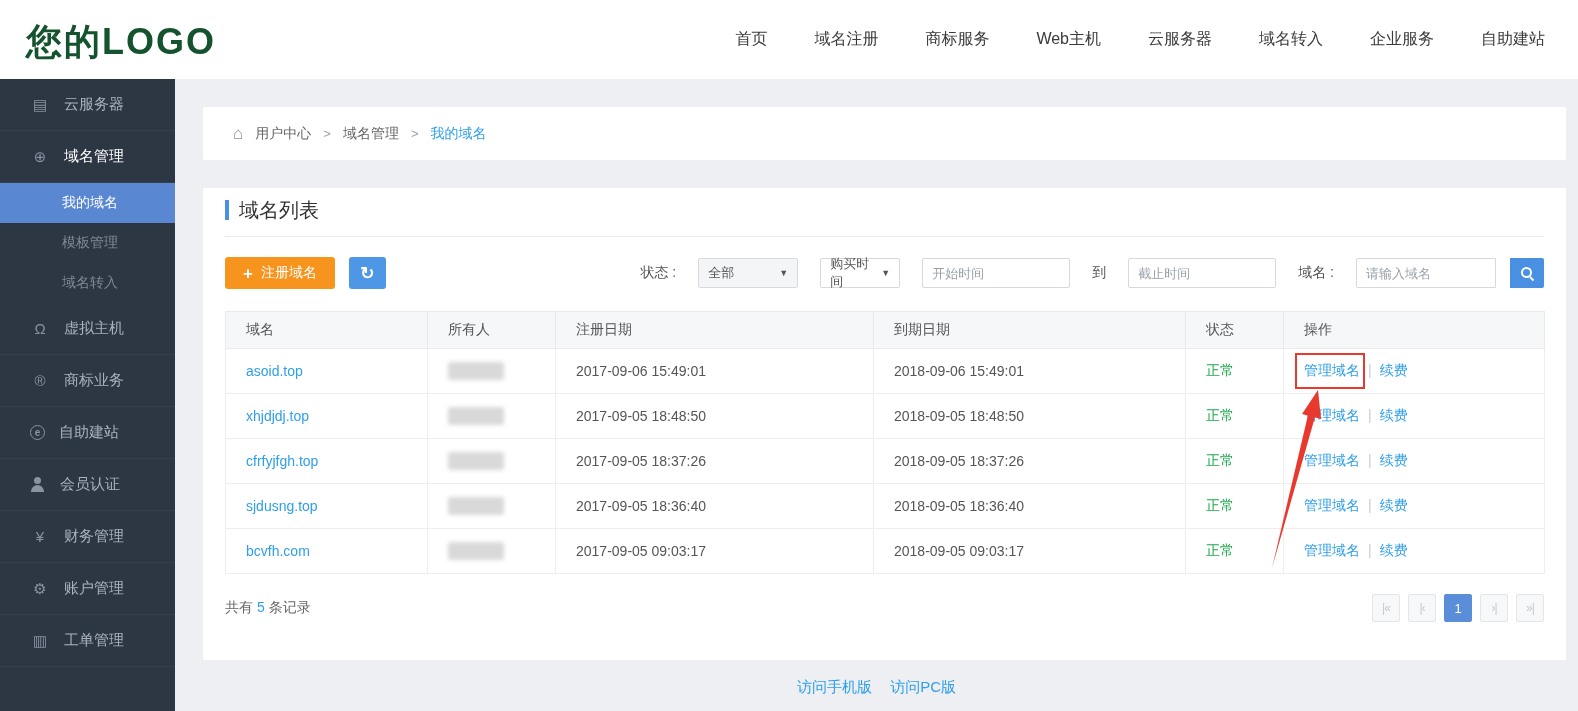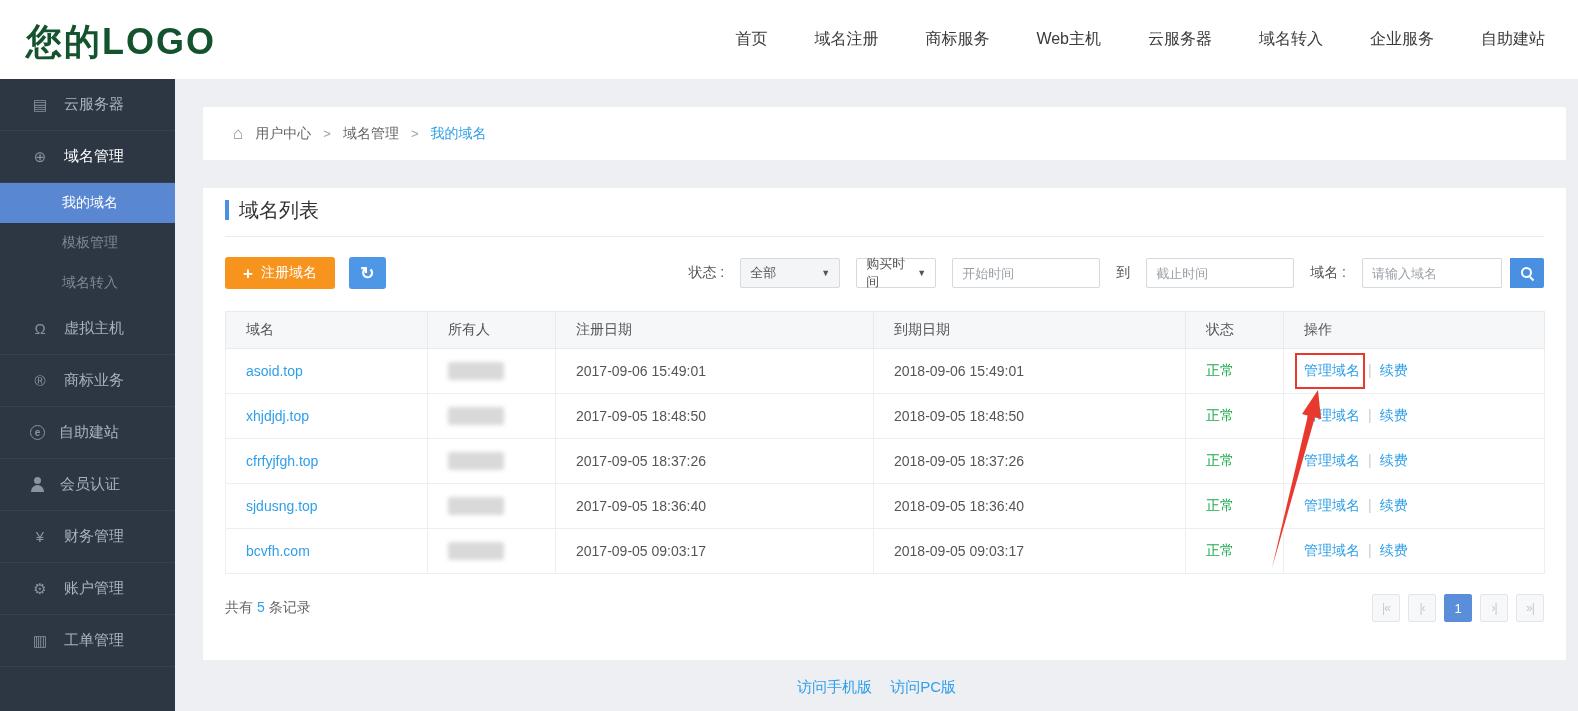--- a/index.html
+++ b/index.html
@@ -66,21 +66,21 @@
   .toolbar-left { display:flex; align-items:center; gap:14px; }
   .btn-register {
     display:flex; align-items:center; gap:8px; height:32px; padding:0 18px;
     background:#f7941e; color:#fff; font-size:14px; border:none; border-radius:3px; cursor:pointer;
   }
   .btn-register .plus { font-size:17px; font-weight:bold; line-height:1; }
   .btn-refresh {
     width:37px; height:32px; background:#4e96e6; color:#fff; border:none; border-radius:3px;
     font-size:17px; font-weight:bold; cursor:pointer; display:flex; align-items:center; justify-content:center;
   }
-  .filters { display:flex; align-items:center; gap:16px; font-size:14px; color:#555; }
+  .filters { display:flex; align-items:center; gap:22px; font-size:14px; color:#555; }
   .flabel { white-space:nowrap; }
   .select {
     height:30px; border:1px solid #d6d9dd; background:#fff; display:flex; align-items:center;
     justify-content:space-between; padding:0 9px; font-size:13px; color:#555; cursor:pointer; border-radius:2px;
   }
   .select.gray { background:#f4f5f7; width:100px; }
   .select.white { width:80px;justify-content:space-between; }
   .sel-arrow { font-size:9px; color:#555; margin-left:6px; }
   .txt-input {
     height:30px; border:1px solid #d6d9dd; border-radius:2px; padding:0 9px; font-size:13px;

